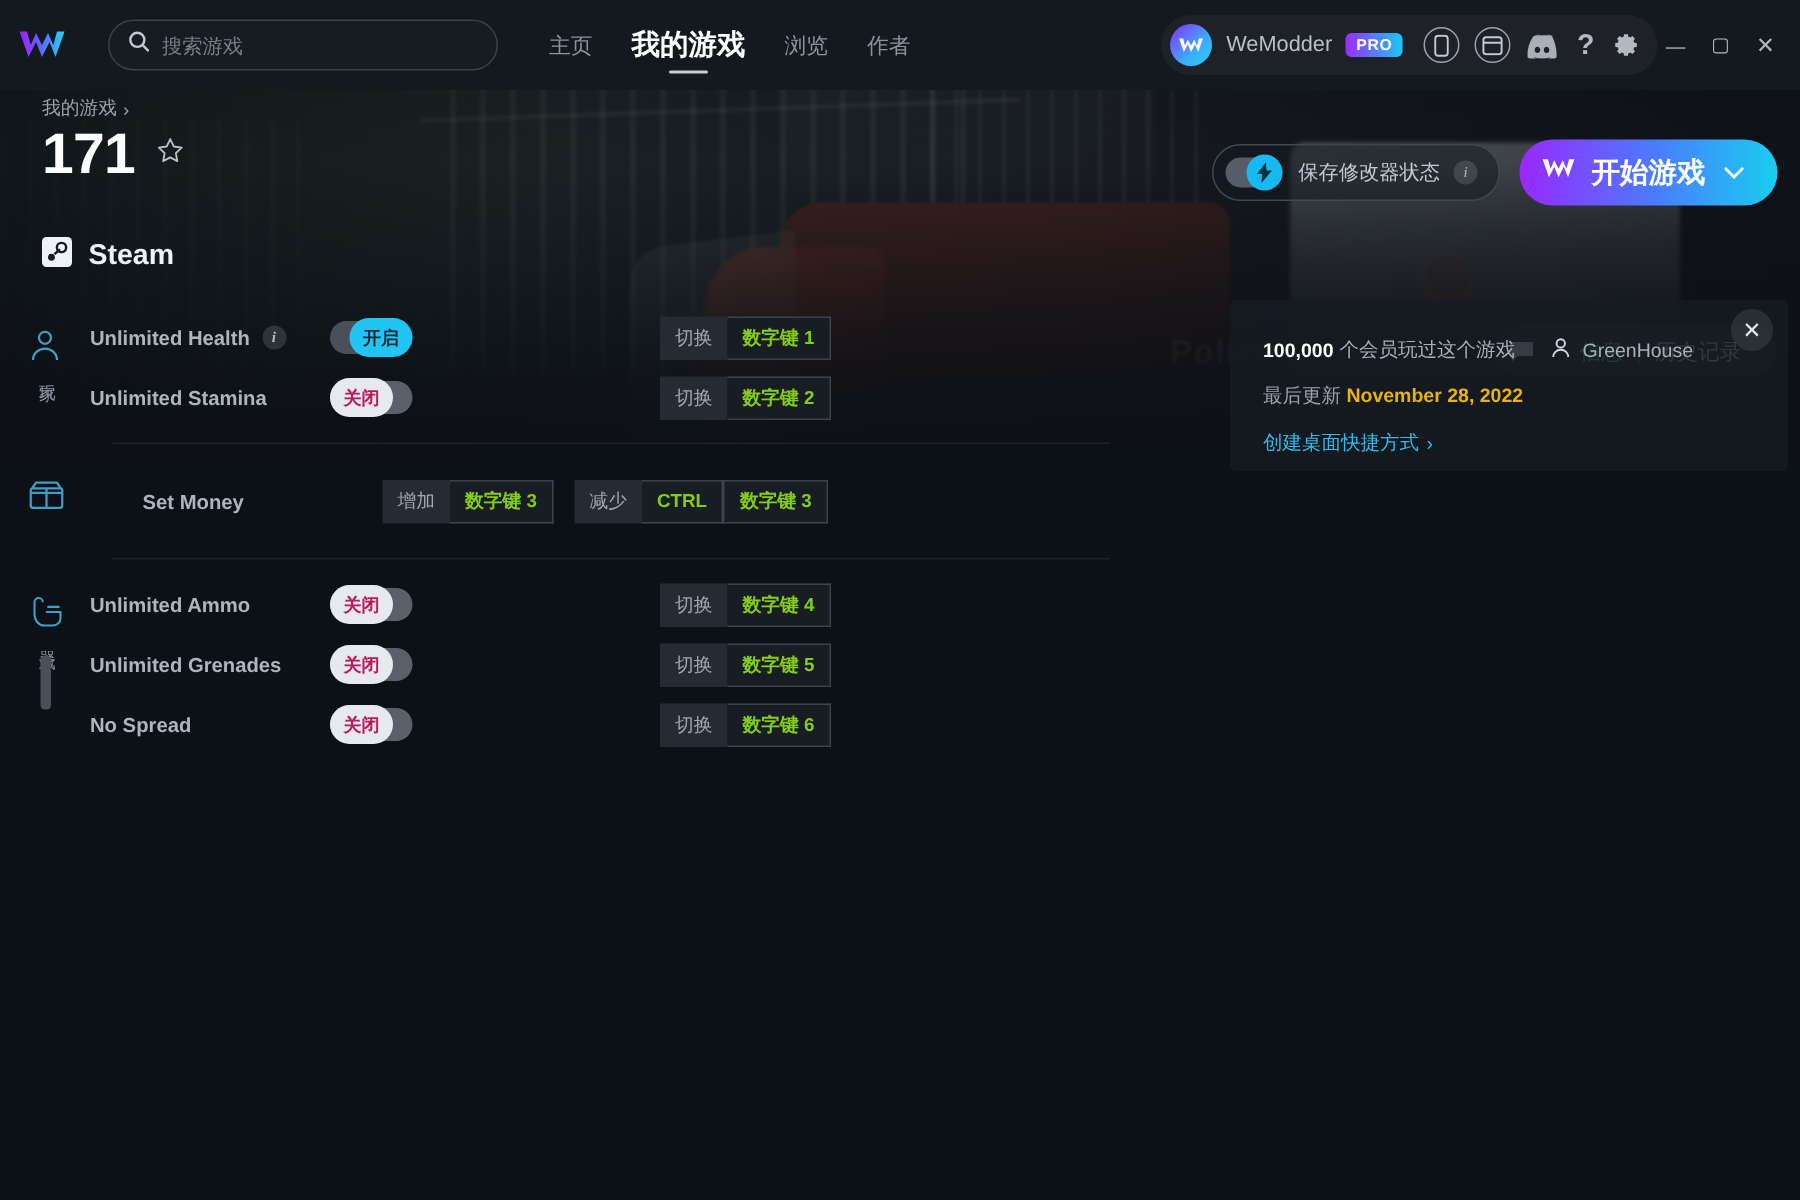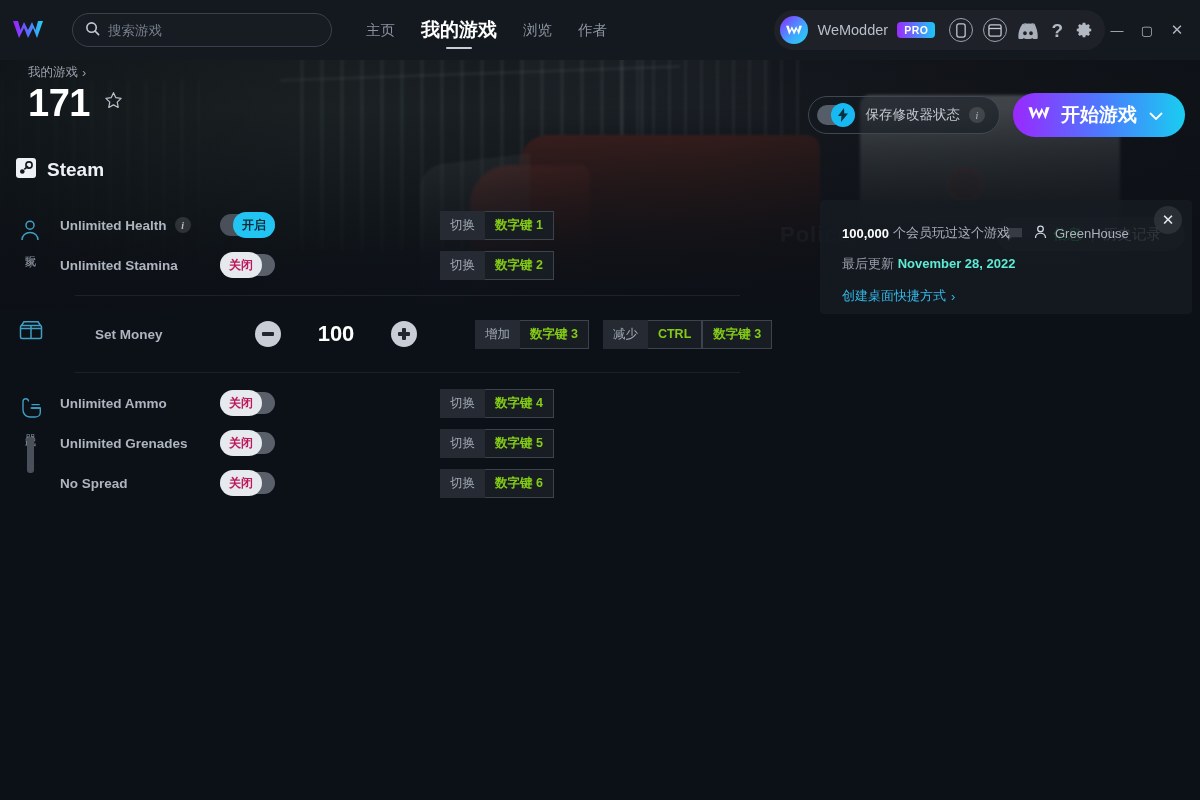--- a/index.html
+++ b/index.html
@@ -153,21 +153,21 @@
 
   .wincontrols { position: absolute; right: 8px; top: 0; height: 60px; display: flex; align-items: center; gap: 0; }
   .wc { width: 30px; height: 60px; display: flex; align-items: center; justify-content: center; color: #aeb5bf; cursor: pointer; }
 
   
   .hero { position: absolute; left: 0; top: 60px; width: 1200px; height: 250px; z-index: 10; }
   .crumb { position: absolute; left: 28px; top: 4px; color: #9aa2ad; font-size: 12.5px; display: flex; align-items: center; gap: 4px; }
   .title-row { position: absolute; left: 28px; top: 24px; display: flex; align-items: center; gap: 14px; }
   .title { color: #fff; font-size: 38px; font-weight: 700; letter-spacing: -0.5px; line-height: 1; }
   .star { color: #b9c0ca; font-size: 19px; cursor: pointer; }
-  .platform { position: absolute; left: 16px; top: 98px; display: flex; align-items: center; gap: 11px; }
+  .platform { position: absolute; left: 28px; top: 98px; display: flex; align-items: center; gap: 11px; }
   .platform .pname { color: #eef1f5; font-size: 19px; font-weight: 700; }
 
   .save-pill {
     position: absolute; right: 200px; top: 36px; height: 38px;
     border: 1px solid #3f4752; border-radius: 19px; display: flex; align-items: center;
     padding: 0 14px 0 8px; background: rgba(20,25,32,0.55);
   }
   .mini-toggle {
     width: 38px; height: 20px; border-radius: 10px; background: #555d68;
     position: relative; margin-right: 11px; cursor: pointer;
@@ -201,21 +201,21 @@
   .tab-div { width: 1px; height: 15px; background: rgba(255,255,255,0.22); }
 
   .info-card {
     position: absolute; right: 8px; top: 200px; width: 372px; height: 114px;
     background: rgba(22,27,35,0.80); border-radius: 4px; padding: 24px 22px 0 22px; z-index: 20;
   }
   .info-line1 { display: flex; align-items: center; font-size: 13px; color: #aab1bb; margin-bottom: 13px; }
   .info-line1 b { color: #ffffff; font-weight: 700; margin-right: 4px; }
   .author { display: flex; align-items: center; gap: 8px; margin-left: 24px; color: #aab1bb; }
   .info-line2 { font-size: 13px; color: #9aa2ad; margin-bottom: 13px; }
-  .info-line2 b { color: #5eead4; font-weight: 700; }
+  .info-line2 b { color: #eab308; font-weight: 700; }
   .shortcut-link { font-size: 13px; color: #34b9e8; cursor: pointer; display: inline-flex; align-items: center; gap: 5px; }
   .close-x {
     position: absolute; right: 10px; top: 6px; width: 28px; height: 28px; border-radius: 50%;
     background: rgba(255,255,255,0.09); display: flex; align-items: center; justify-content: center;
     color: #e6eaef; font-size: 15px; cursor: pointer;
   }
 
   
   .cheats { position: absolute; left: 0; top: 205px; width: 800px; z-index: 25; }
   .cat { position: relative; display: flex; }
@@ -529,30 +529,20 @@
             <path d="M2.5 5.5 5 1.8h14L21.5 5.5"></path>
           </svg>
         </span>
         <span class="rail-label"></span>
       </div>
       <div class="cat-rows">
         <div class="row" style="height:56px;margin-left:35px;">
           <div class="cname">
             <span>Set Money</span>
           </div>
-          <div class="ctrl stepper">
-            <div class="circ-btn">
-              <span class="bar"></span>
-            </div>
-            <div class="money-val">100</div>
-            <div class="circ-btn" style="position:relative;">
-              <span class="bar"></span>
-                <span class="bar v"></span>
-            </div>
-          </div>
           <div class="keys" style="gap:14px;">
             <div class="keygrp">
               <span class="kaction">增加</span>
               <span class="kcap">数字键 3</span>
             </div>
             <div class="keygrp">
               <span class="kaction">减少</span>
               <span class="kcap">CTRL</span>
               <span class="kcap">数字键 3</span>
             </div>

